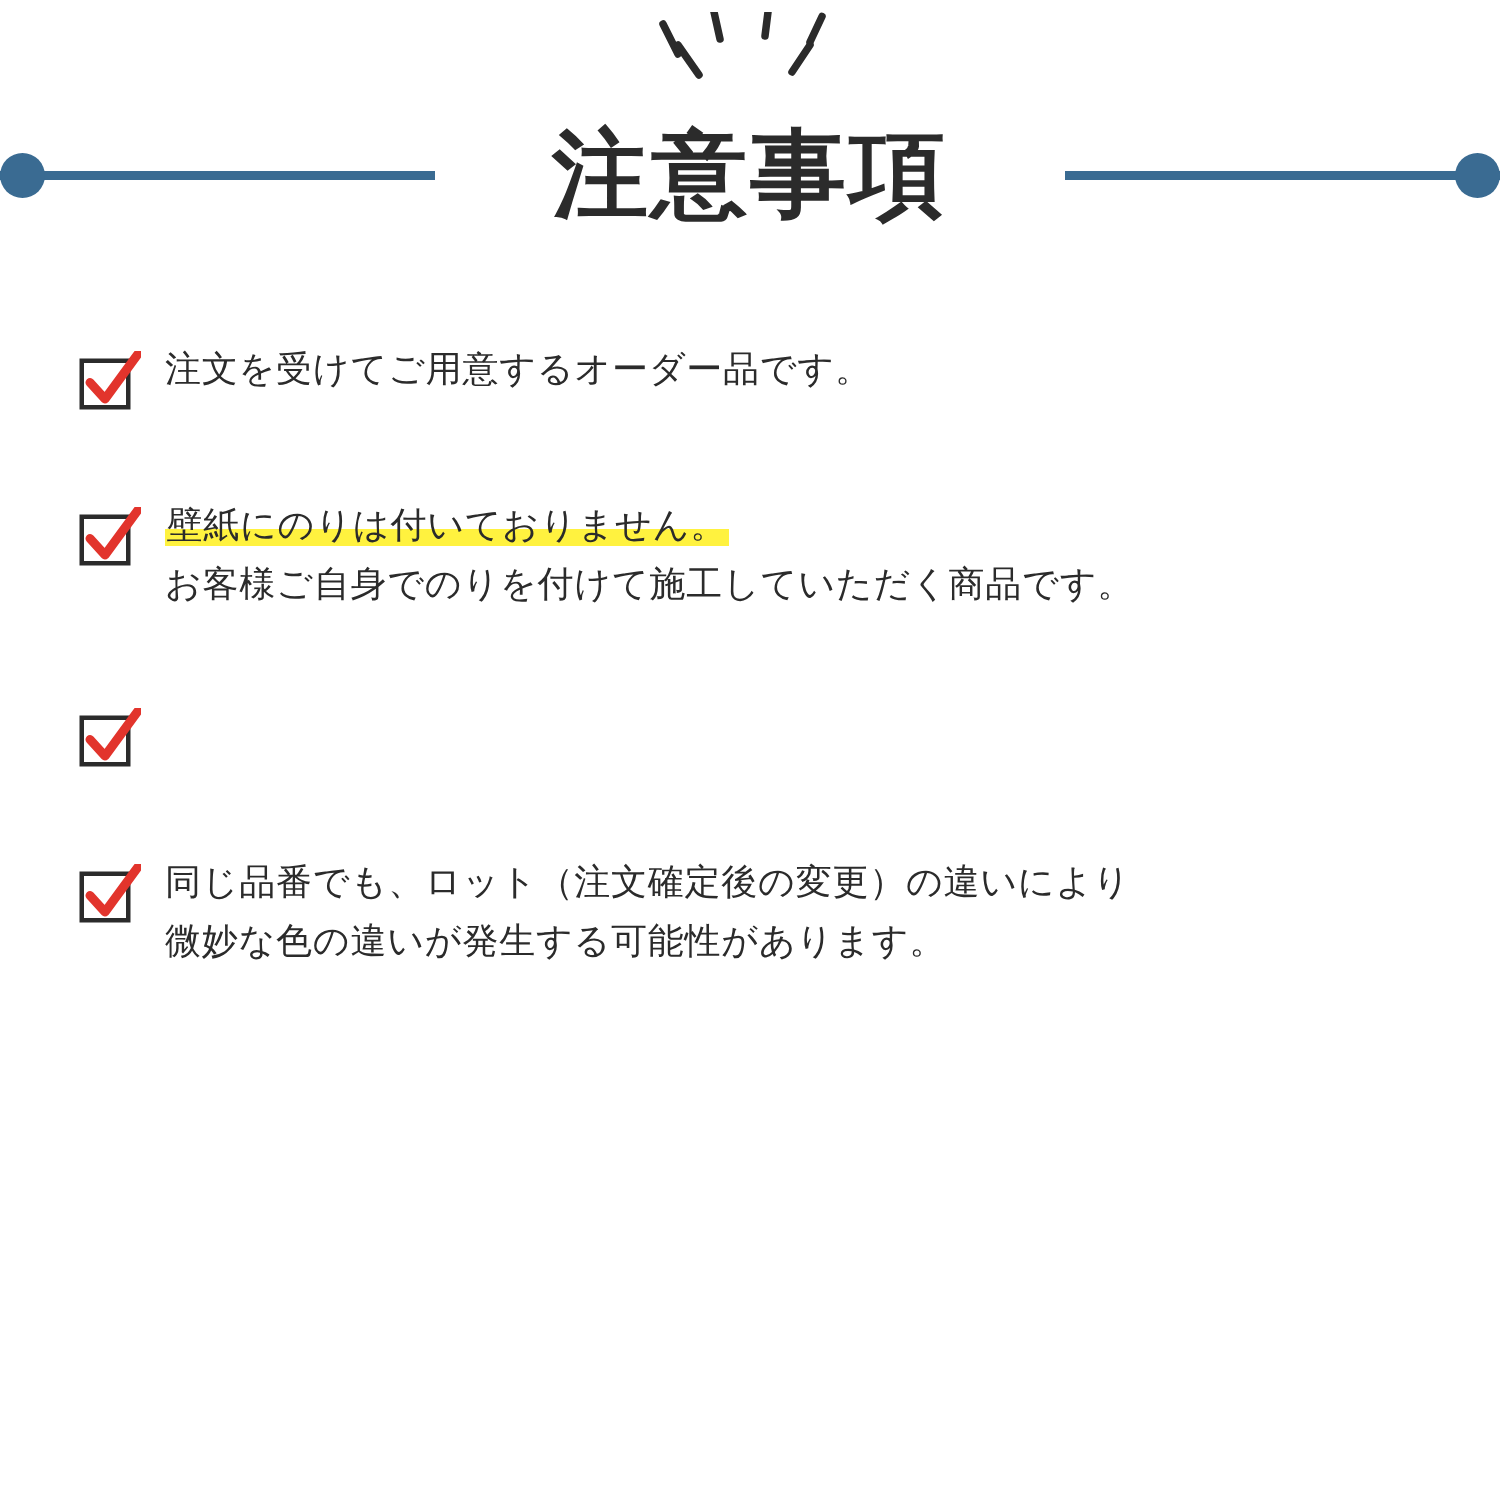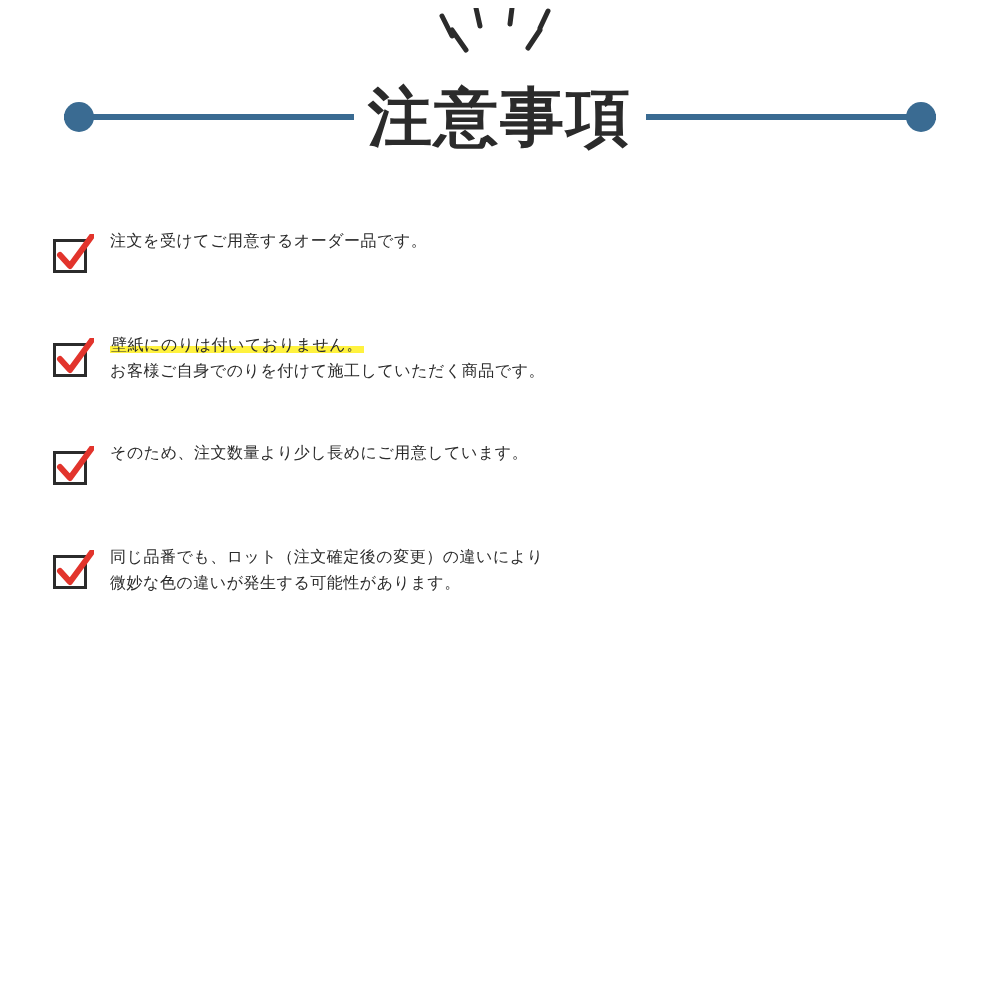--- a/index.html
+++ b/index.html
@@ -38,21 +38,21 @@
   }
 
   .title-row {
     position: absolute;
     top: 62px;
     left: 0;
     width: 1000px;
     height: 110px;
     display: flex;
     align-items: center;
-    justify-content: center;
+    justify-content: space-between;
   }
 
   .rule {
     position: relative;
     height: 6px;
     background: #3a6b92;
     flex: 0 0 auto;
   }
   .rule.left  { width: 290px; margin-right: 14px; }
   .rule.right { width: 290px; margin-left: 14px; }
@@ -99,21 +99,21 @@
     height: 42px;
     margin-top: 6px;
     margin-right: 16px;
   }
 
   .note-lines {
     flex: 1 1 auto;
   }
 
   .note-line {
-    font-size: 16px;
+    font-size: 24px;
     line-height: 1.62;
     color: #2b2b2b;
     white-space: nowrap;
     letter-spacing: 0.5px;
   }
 
   .hl {
     background: linear-gradient(to bottom, rgba(255,242,0,0) 58%, #fff23f 58%, #fff23f 100%);
     padding: 0 1px;
   }
@@ -169,21 +169,20 @@
         <div class="note-line">お客様ご自身でのりを付けて施工していただく商品です。</div>
       </div>
     </div>
 
     <div class="note">
       <svg class="check-icon" viewBox="0 0 42 42">
         <rect x="2.5" y="6.5" width="31" height="31" fill="none" stroke="#2b2b2b" stroke-width="3"></rect>
         <path d="M8 21 L18 32 L40 2" fill="none" stroke="#e2342c" stroke-width="6" stroke-linecap="round" stroke-linejoin="round"></path>
       </svg>
       <div class="note-lines">
-        <div class="note-line">そのため、注文数量より少し長めにご用意しています。</div>
       </div>
     </div>
 
     <div class="note">
       <svg class="check-icon" viewBox="0 0 42 42">
         <rect x="2.5" y="6.5" width="31" height="31" fill="none" stroke="#2b2b2b" stroke-width="3"></rect>
         <path d="M8 21 L18 32 L40 2" fill="none" stroke="#e2342c" stroke-width="6" stroke-linecap="round" stroke-linejoin="round"></path>
       </svg>
       <div class="note-lines">
         <div class="note-line">同じ品番でも、ロット（注文確定後の変更）の違いにより</div>

